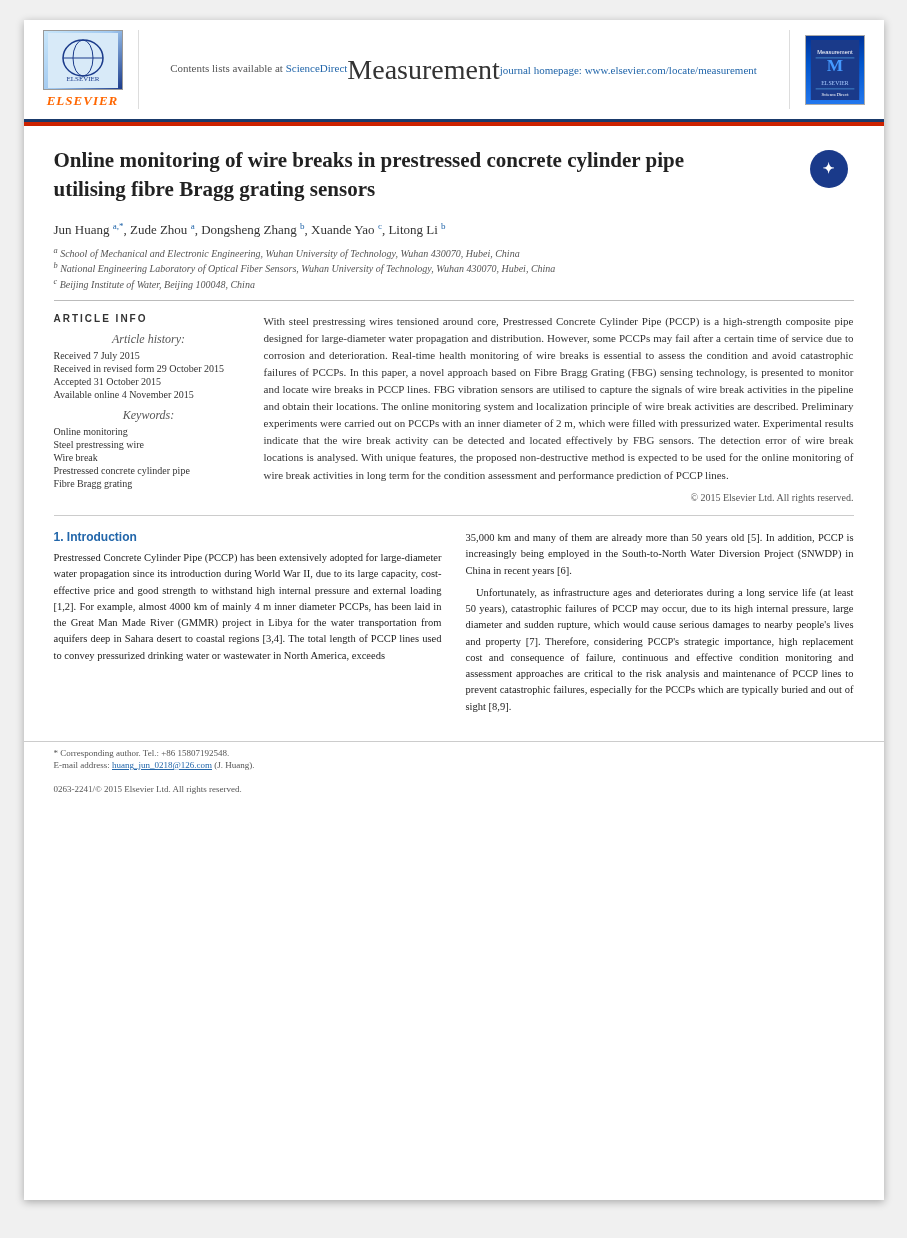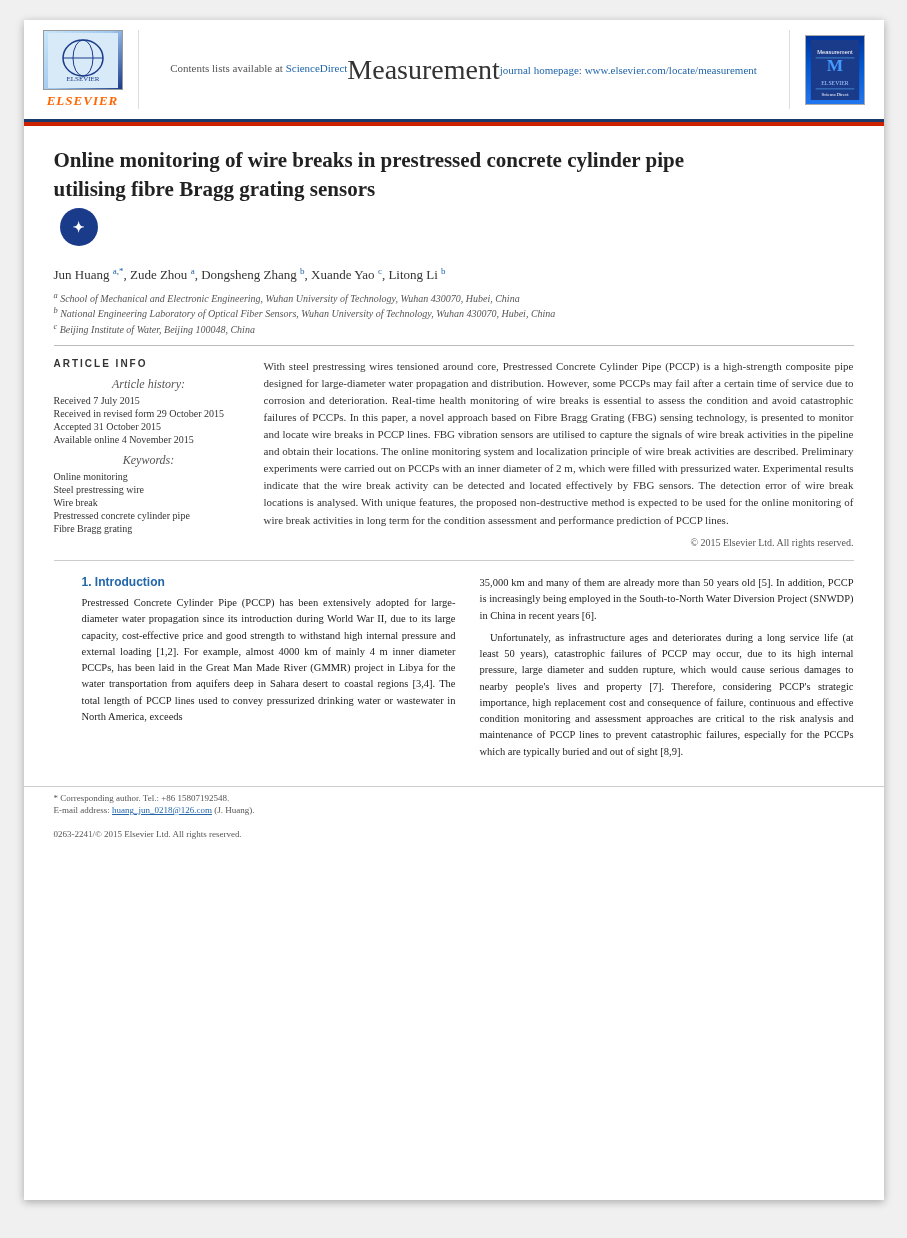--- a/index.html
+++ b/index.html
@@ -116,21 +116,20 @@
       height: 4px;
       background: #cc2200;
       margin: 0;
     }
     
     .article-title-section {
       padding: 20px 30px 10px;
       display: flex;
       align-items: flex-start;
       justify-content: space-between;
-      flex-direction: column;
     }
     .article-title {
       font-size: 21px;
       font-weight: bold;
       color: #222;
       line-height: 1.4;
       max-width: 680px;
     }
     .crossmark {
       width: 50px;
@@ -248,21 +247,20 @@
     .section-divider {
       height: 1px;
       background: #ccc;
       margin: 0 30px;
     }
     
     .body-two-col {
       display: flex;
       padding: 14px 30px 10px;
       gap: 24px;
-      margin-left: 28px;
     }
     .body-left {
       flex: 1;
     }
     .body-right {
       flex: 1;
     }
     .section-heading {
       font-size: 12px;
       font-weight: bold;

